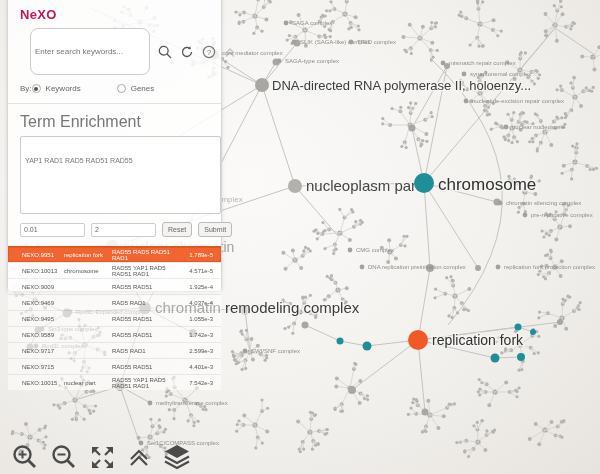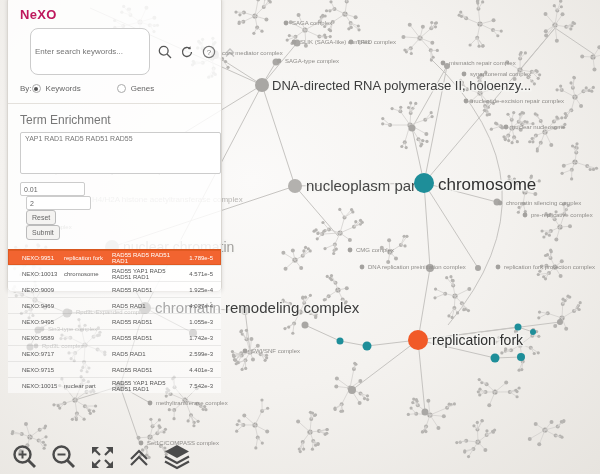--- a/index.html
+++ b/index.html
@@ -23,27 +23,27 @@
     width:130px;height:15px;font-size:8px;color:#555;border:1px solid #ccc;border-radius:8px;
     padding:15px 4px;outline:none;background:#fff;font-family:"Liberation Sans",sans-serif;margin-left:10px;
   }
   .sicon{margin-left:8px;display:inline-flex;align-items:center;}
   .radio-row{display:flex;align-items:center;margin:9px 0 0 12px;font-size:8px;color:#666;}
   .radio-row .by{margin-right:0;}
   .radio-opt{display:flex;align-items:flex-start;margin-right:36px;}
   .radio{width:9px;height:9px;border:1px solid #aaa;border-radius:50%;background:#fff;margin-right:5px;position:relative;box-sizing:border-box;}
   .radio.checked::after{content:"";position:absolute;left:1.5px;top:1.5px;width:4px;height:4px;border-radius:50%;background:#555;}
   .divider{border-top:1px solid #e4e1dc;margin:10px 0 0 0;}
-  .section-title{font-size:12px;color:#777;margin:9px 0 5px 12px;}
+  .section-title{font-size:16px;color:#777;margin:9px 0 5px 12px;}
   .panel textarea{
     display:block;width:191px;height:36px;margin-left:12px;resize:none;
-    border:1px solid #ccc;border-radius:2px;font-size:7px;color:#777;padding:2px 4px;
+    border:1px solid #ccc;border-radius:2px;font-size:7px;color:#777;padding:20px 4px;
     font-family:"Liberation Sans",sans-serif;outline:none;background:#fff;
   }
-  .param-row{display:flex;align-items:flex-start;margin:8px 0 0 12px;flex-direction:column;}
+  .param-row{display:flex;align-items:center;margin:8px 0 0 12px;}
   .param-row input{
     height:12px;font-size:7px;color:#666;border:1px solid #ccc;border-radius:2px;
     padding:0 3px;outline:none;background:#fff;font-family:"Liberation Sans",sans-serif;
   }
   .pinput1{width:57px;} .pinput2{width:57px;margin-left:6px;}
   .pbtn{
     margin-left:6px;height:15px;font-size:7px;color:#666;background:#f4f3f1;
     border:1px solid #bbb;border-radius:3px;padding:0 5px;font-family:"Liberation Sans",sans-serif;
   }
   .results{margin-top:9px;}

